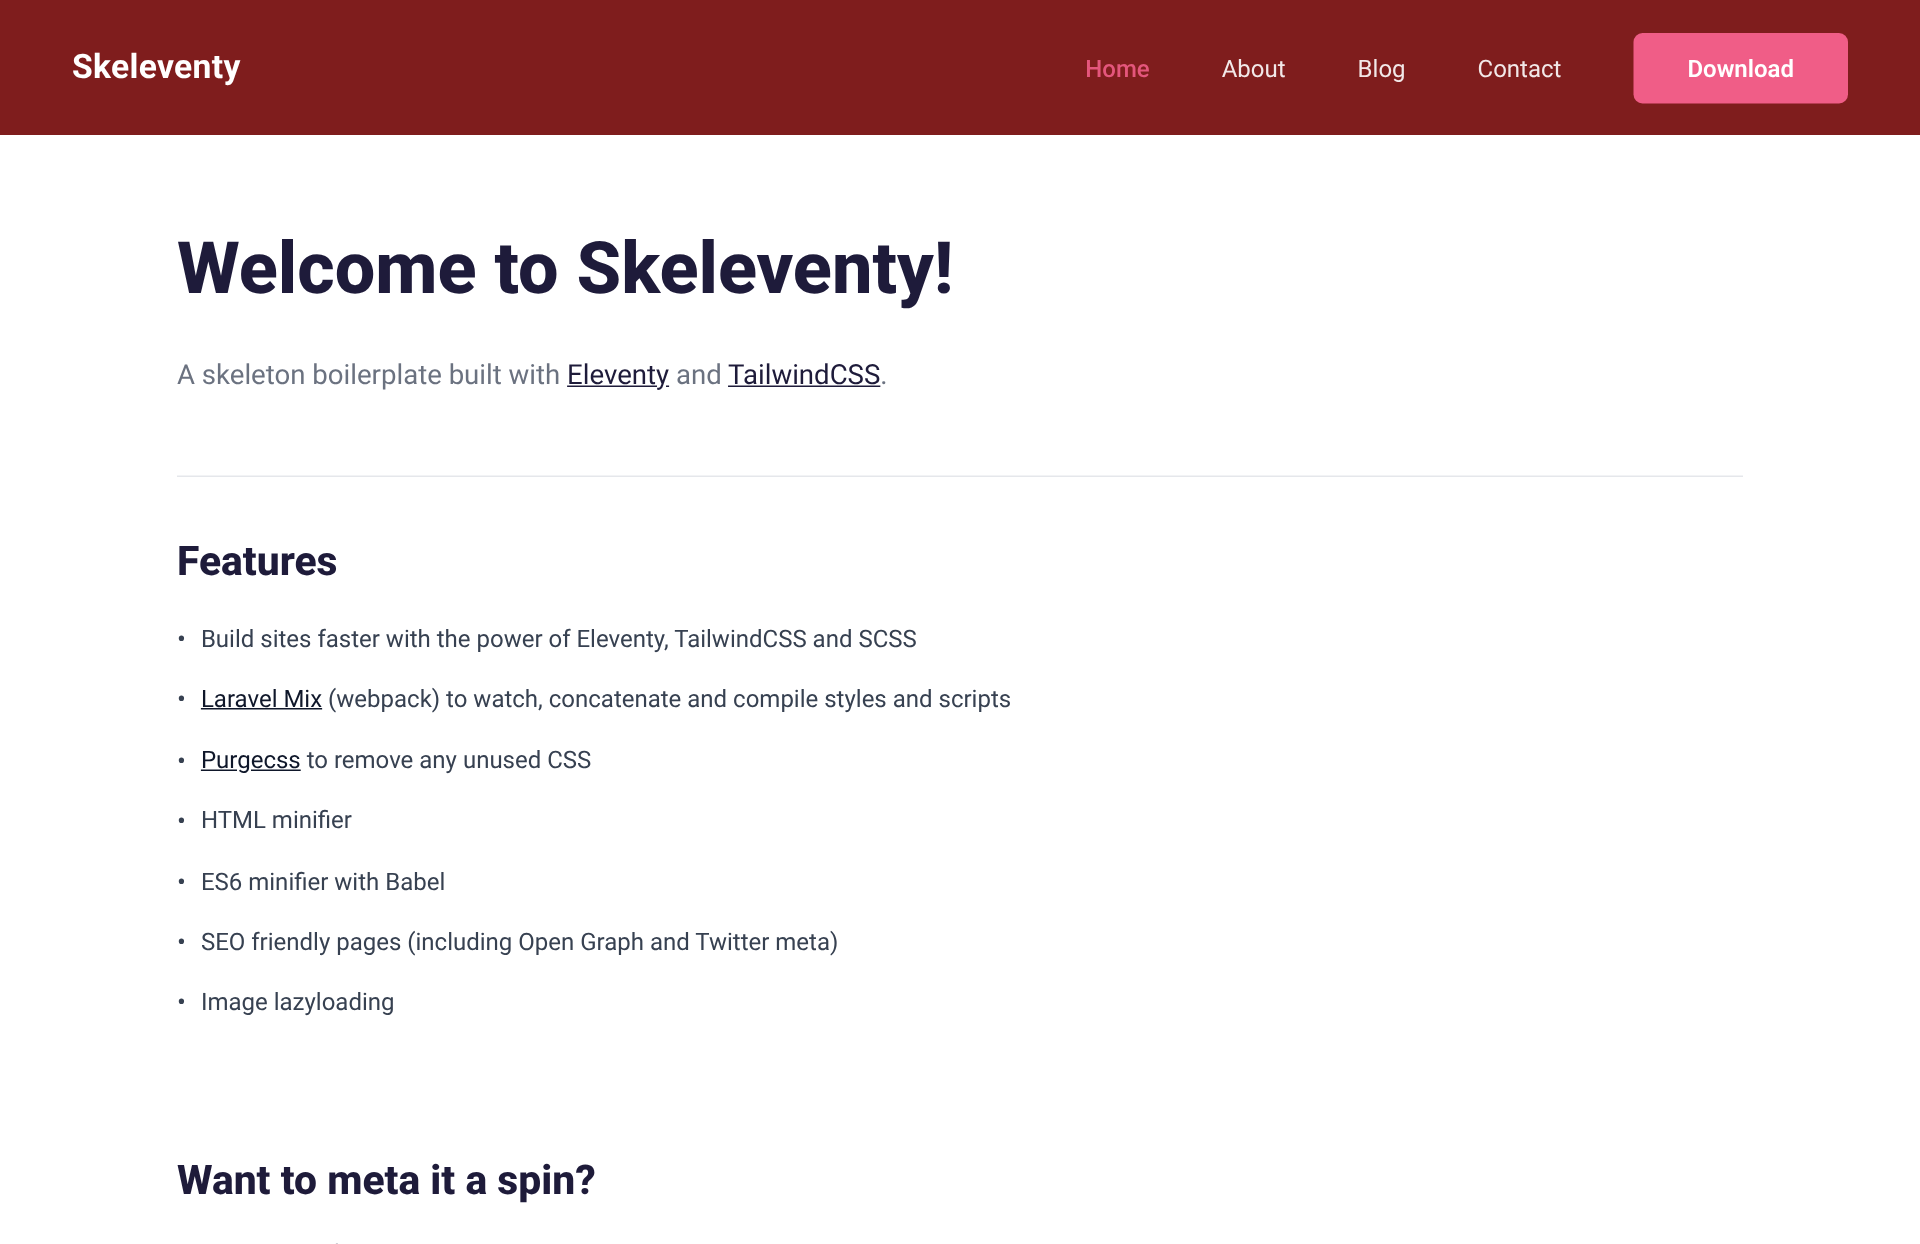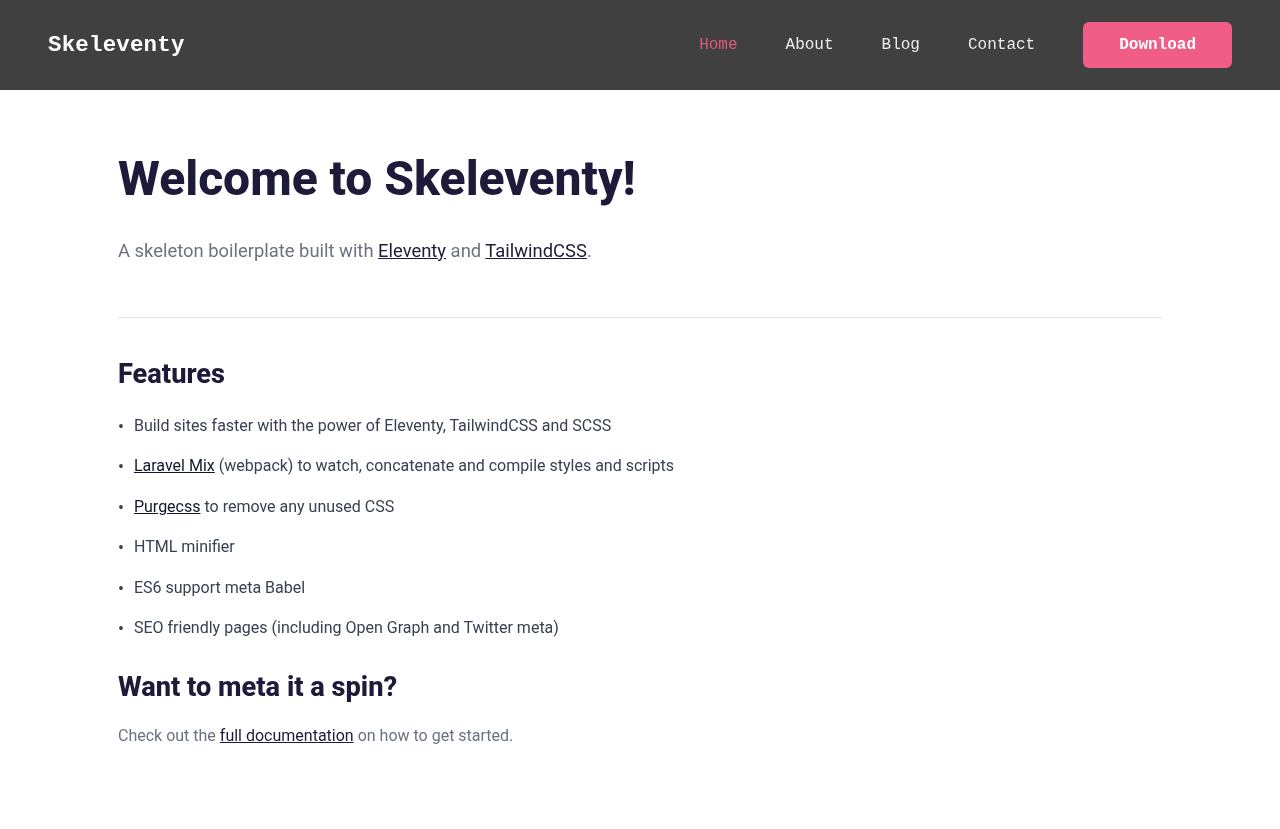--- a/index.html
+++ b/index.html
@@ -9,27 +9,26 @@
     }
 
     body {
       font-family: -apple-system, BlinkMacSystemFont, 'Segoe UI', Roboto, sans-serif;
       background-color: #ffffff;
       color: #2d2d2d;
     }
 
     
     header {
-      background-color: #404040;
+      background-color: #7f1d1d;
       padding: 0 48px;
       height: 90px;
       display: flex;
       align-items: center;
       justify-content: space-between;
-      font-family: Liberation Mono, monospace;
     }
 
     .site-logo {
       color: #ffffff;
       font-size: 1.4rem;
       font-weight: 700;
       text-decoration: none;
       letter-spacing: 0.01em;
     }
 
@@ -100,21 +99,21 @@
 
     .section-heading {
       font-size: 1.7rem;
       font-weight: 800;
       color: #1e1b3a;
       margin-bottom: 24px;
     }
 
     .features-list {
       list-style: none;
-      margin-bottom: 29px;
+      margin-bottom: 88px;
     }
 
     .features-list li {
       display: flex;
       align-items: flex-start;
       gap: 10px;
       font-size: 1rem;
       color: #374151;
       margin-bottom: 14px;
       line-height: 1.5;
@@ -186,24 +185,27 @@
       <li>
         <span><a href="#">Laravel Mix</a> (webpack) to watch, concatenate and compile styles and scripts</span>
       </li>
       <li>
         <span><a href="#">Purgecss</a> to remove any unused CSS</span>
       </li>
       <li>
         <span>HTML minifier</span>
       </li>
       <li>
-        <span>ES6 support meta Babel</span>
+        <span>ES6 minifier with Babel</span>
       </li>
       <li>
         <span>SEO friendly pages (including Open Graph and Twitter meta)</span>
+      </li>
+      <li>
+        <span>Image lazyloading</span>
       </li>
     </ul>
   </section>
 
   <section>
     <h2 class="spin-heading">Want to meta it a spin?</h2>
     <p class="spin-text">
       <span>Check out the </span><a href="#">full documentation</a><span> on how to get started.</span>
     </p>
   </section>

